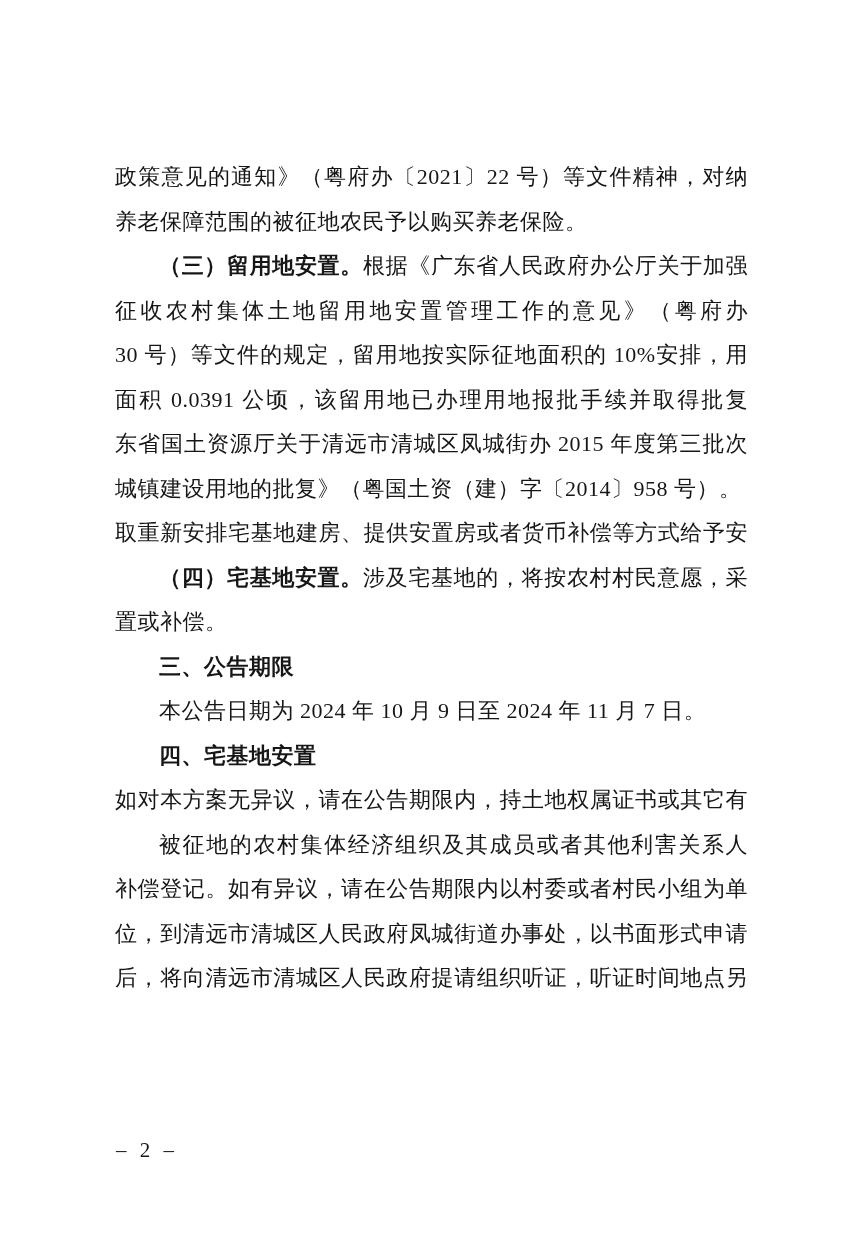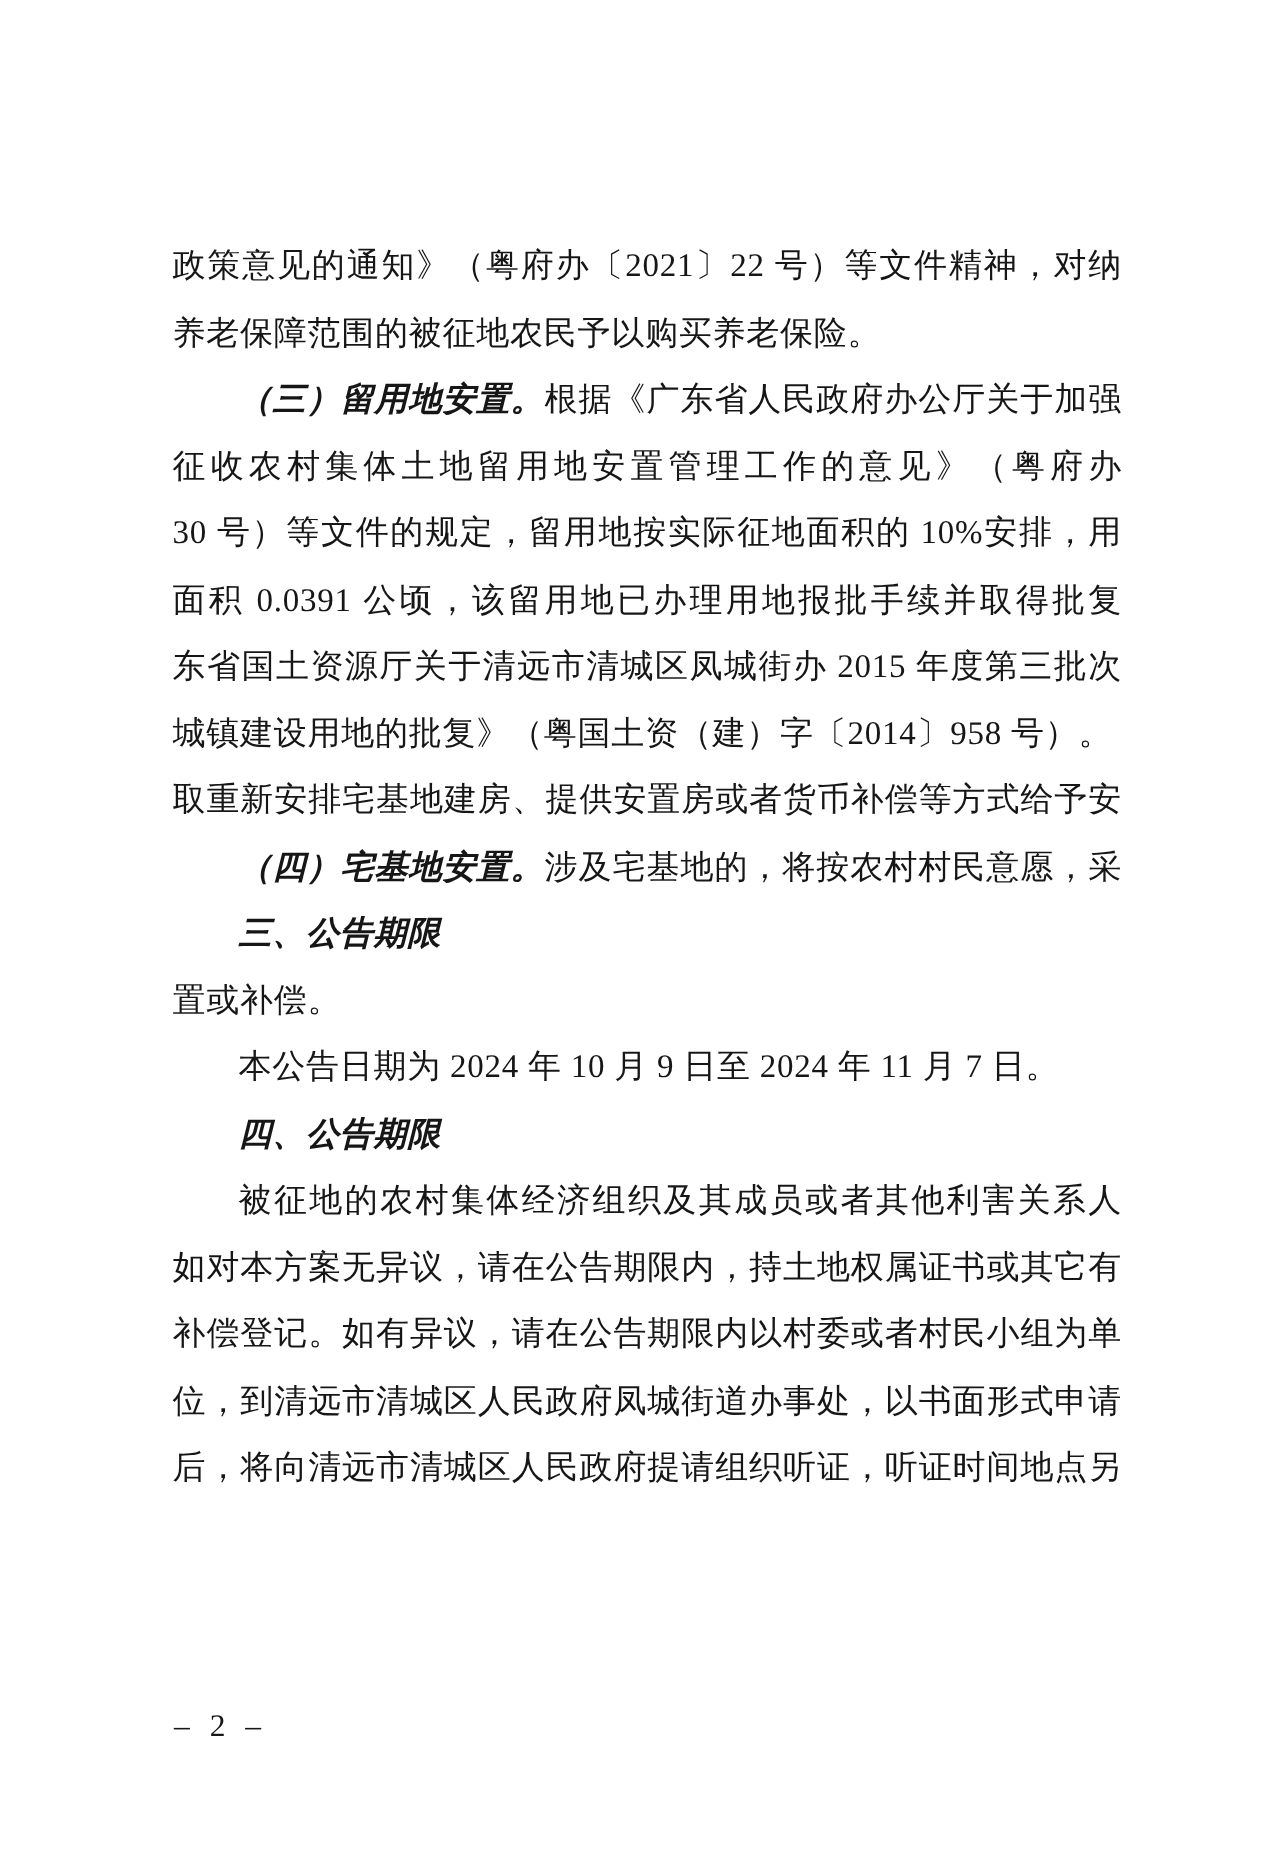--- a/index.html
+++ b/index.html
@@ -37,21 +37,20 @@
   }
   .line.indent {
     padding-left: 44px;
   }
   .seg {
     font-weight: normal;
   }
   .seg.bold {
     font-family: "Liberation Sans", "DejaVu Sans", sans-serif;
     font-weight: bold;
-    font-style: italic;
   }
   .page-number {
     position: absolute;
     left: 116px;
     top: 1136px;
     font-size: 21px;
     line-height: 28px;
     letter-spacing: 4px;
     color: #161616;
     font-family: "Liberation Serif", "DejaVu Serif", serif;
@@ -65,24 +64,24 @@
       <div class="line just"><span class="seg">政策意见的通知》（粤府办〔2021〕22 号）等文件精神，对纳入</span></div>
       <div class="line"><span class="seg">养老保障范围的被征地农民予以购买养老保险。</span></div>
       <div class="line indent just"><span class="seg bold">（三）留用地安置。</span><span class="seg">根据《广东省人民政府办公厅关于加强</span></div>
       <div class="line just"><span class="seg">征收农村集体土地留用地安置管理工作的意见》（粤府办〔2016〕</span></div>
       <div class="line just"><span class="seg">30 号）等文件的规定，留用地按实际征地面积的 10%安排，用地</span></div>
       <div class="line just"><span class="seg">面积 0.0391 公顷，该留用地已办理用地报批手续并取得批复《广</span></div>
       <div class="line just"><span class="seg">东省国土资源厅关于清远市清城区凤城街办 2015 年度第三批次</span></div>
       <div class="line"><span class="seg">城镇建设用地的批复》（粤国土资（建）字〔2014〕958 号）。</span></div>
       <div class="line just"><span class="seg">取重新安排宅基地建房、提供安置房或者货币补偿等方式给予安</span></div>
       <div class="line indent just"><span class="seg bold">（四）宅基地安置。</span><span class="seg">涉及宅基地的，将按农村村民意愿，采</span></div>
+      <div class="line"><span class="seg">置或补偿。</span></div>
       <div class="line indent"><span class="seg bold">三、公告期限</span></div>
-      <div class="line"><span class="seg">置或补偿。</span></div>
       <div class="line indent"><span class="seg">本公告日期为 2024 年 10 月 9 日至 2024 年 11 月 7 日。</span></div>
-      <div class="line indent"><span class="seg bold">四、公告期限</span></div>
+      <div class="line indent"><span class="seg bold">四、宅基地安置</span></div>
+      <div class="line just"><span class="seg">如对本方案无异议，请在公告期限内，持土地权属证书或其它有</span></div>
       <div class="line indent just"><span class="seg">被征地的农村集体经济组织及其成员或者其他利害关系人</span></div>
-      <div class="line just"><span class="seg">如对本方案无异议，请在公告期限内，持土地权属证书或其它有</span></div>
       <div class="line just"><span class="seg">补偿登记。如有异议，请在公告期限内以村委或者村民小组为单</span></div>
       <div class="line just"><span class="seg">位，到清远市清城区人民政府凤城街道办事处，以书面形式申请</span></div>
       <div class="line just"><span class="seg">后，将向清远市清城区人民政府提请组织听证，听证时间地点另</span></div>
     </main>
   <div class="page-number">– 2 –</div>
 </div>
 
 </body></html>

